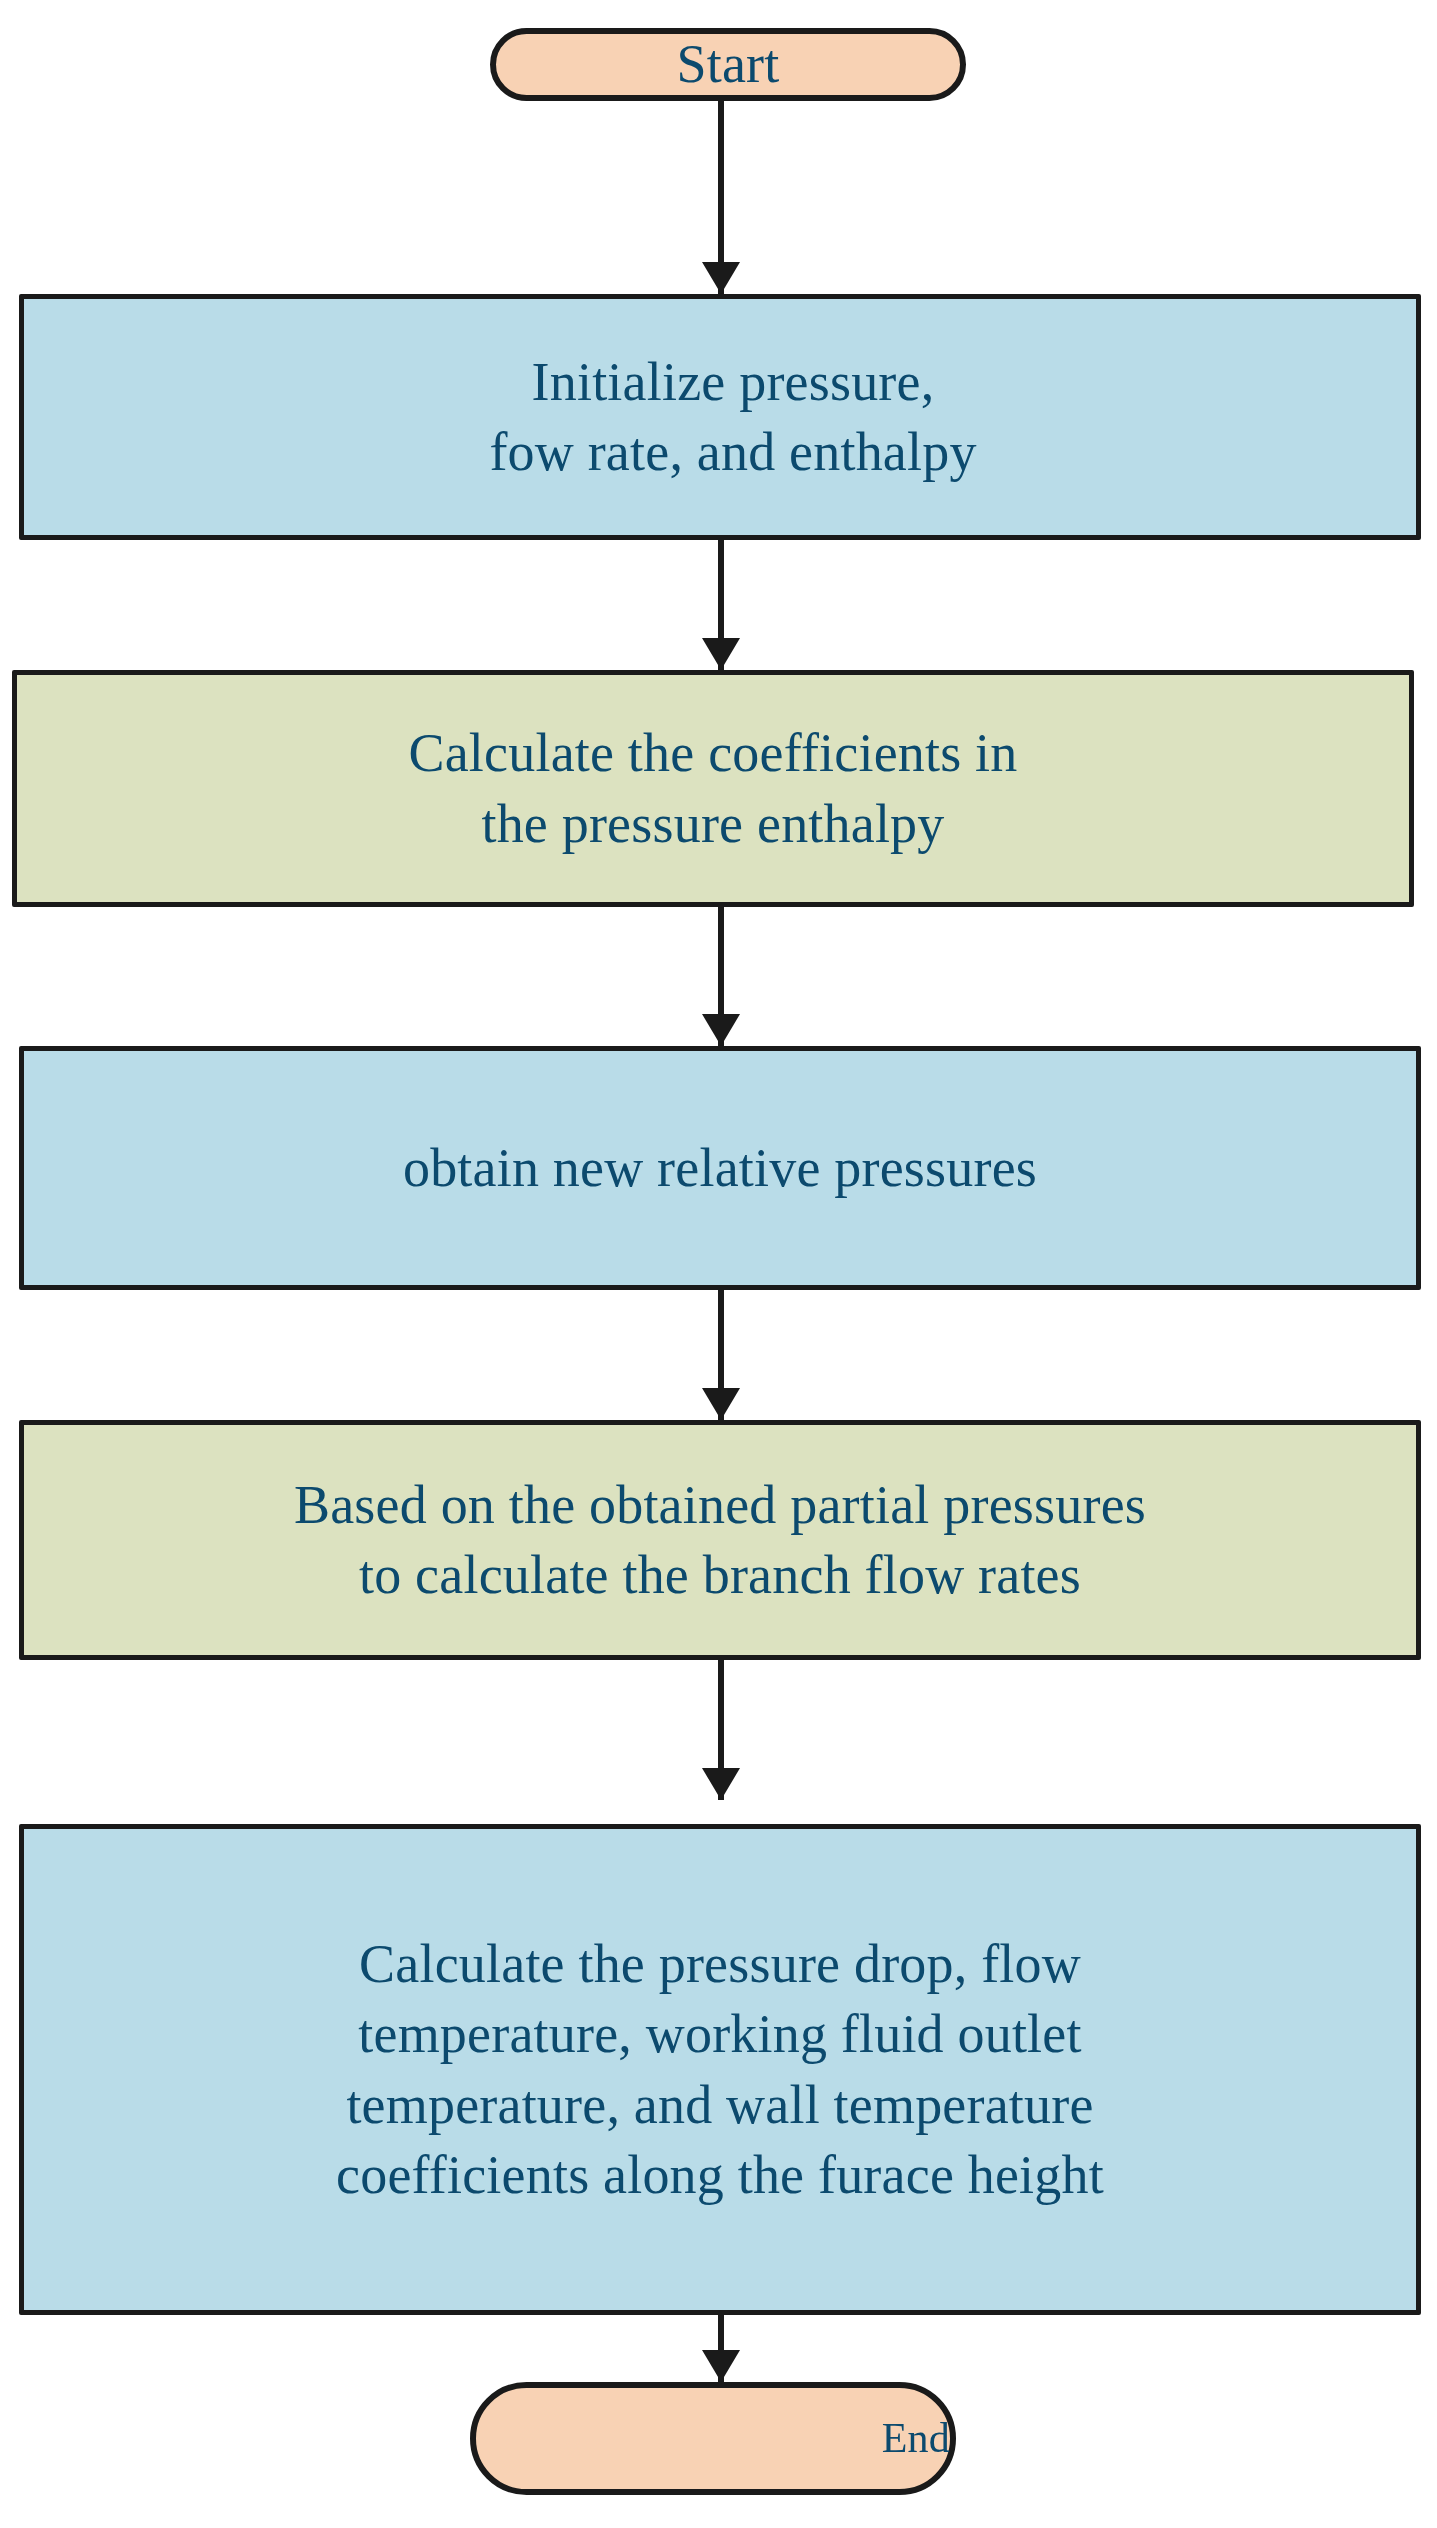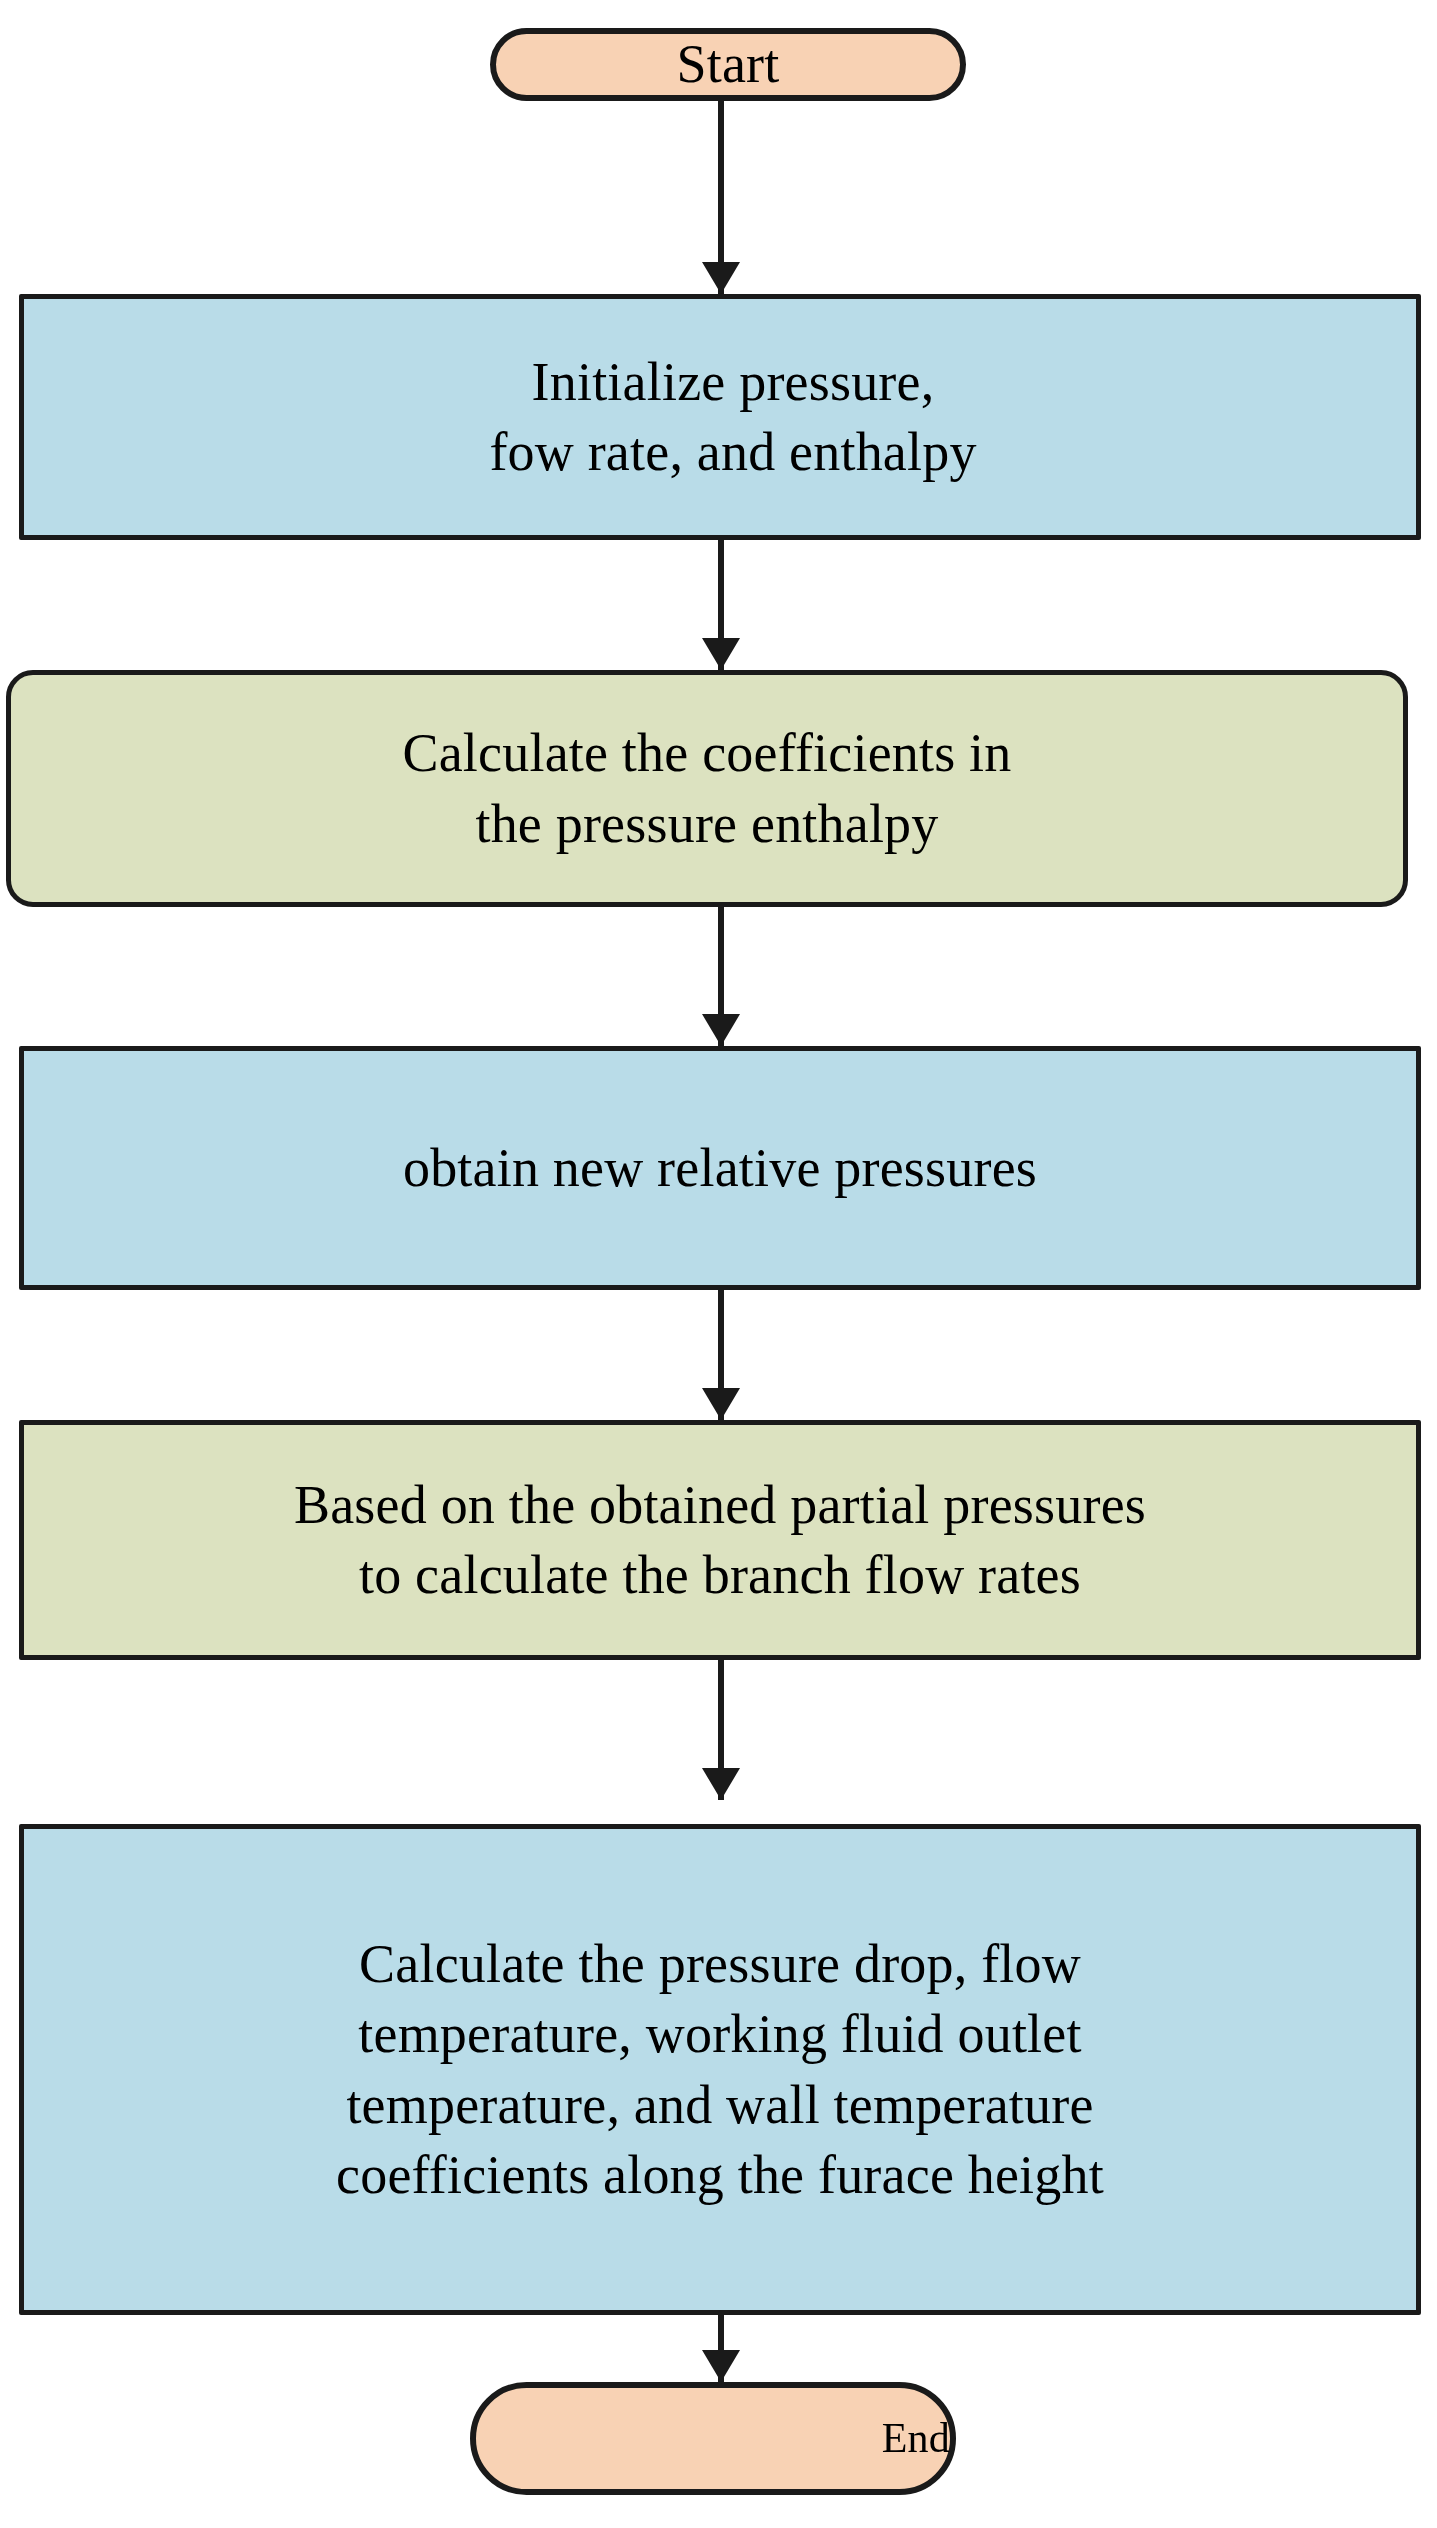--- a/index.html
+++ b/index.html
@@ -20,21 +20,21 @@
   }
   .node {
     position: absolute;
     box-sizing: border-box;
     border: 5px solid #1a1a1a;
     display: flex;
     flex-direction: column;
     align-items: center;
     justify-content: center;
     text-align: center;
-    color: #000000;
+    color: #0c4a6e;
     line-height: 1.30;
     letter-spacing: 0.2px;
   }
   .node.terminal {
     border-radius: 999px;
     border-width: 6px;
   }
   .node.process {
     border-radius: 2px;
   }
@@ -101,21 +101,21 @@
 
   <div class="node terminal" style="left:490px; top:28px; width:476px; height:73px; background:#F8D2B4; font-size:54px;">
     <span class="node-line">Start</span>
   </div>
 
   <div class="node process" style="left:19px; top:294px; width:1402px; height:246px; background:#B9DCE8; font-size:54px;padding-left:26px;">
     <span class="node-line">Initialize pressure,</span>
     <span class="node-line">fow rate, and enthalpy</span>
   </div>
 
-  <div class="node process" style="left:6px; top:670px; width:1402px; height:237px; background:#DCE2C0; font-size:54px;border-radius:27px;">
+  <div class="node process" style="left:12px; top:670px; width:1402px; height:237px; background:#DCE2C0; font-size:54px;">
     <span class="node-line">Calculate the coefficients in</span>
     <span class="node-line">the pressure enthalpy</span>
   </div>
 
   <div class="node process" style="left:19px; top:1046px; width:1402px; height:244px; background:#B9DCE8; font-size:54px;">
     <span class="node-line">obtain new relative pressures</span>
   </div>
 
   <div class="node process" style="left:19px; top:1420px; width:1402px; height:240px; background:#DCE2C0; font-size:54px;">
     <span class="node-line">Based on the obtained partial pressures</span>

